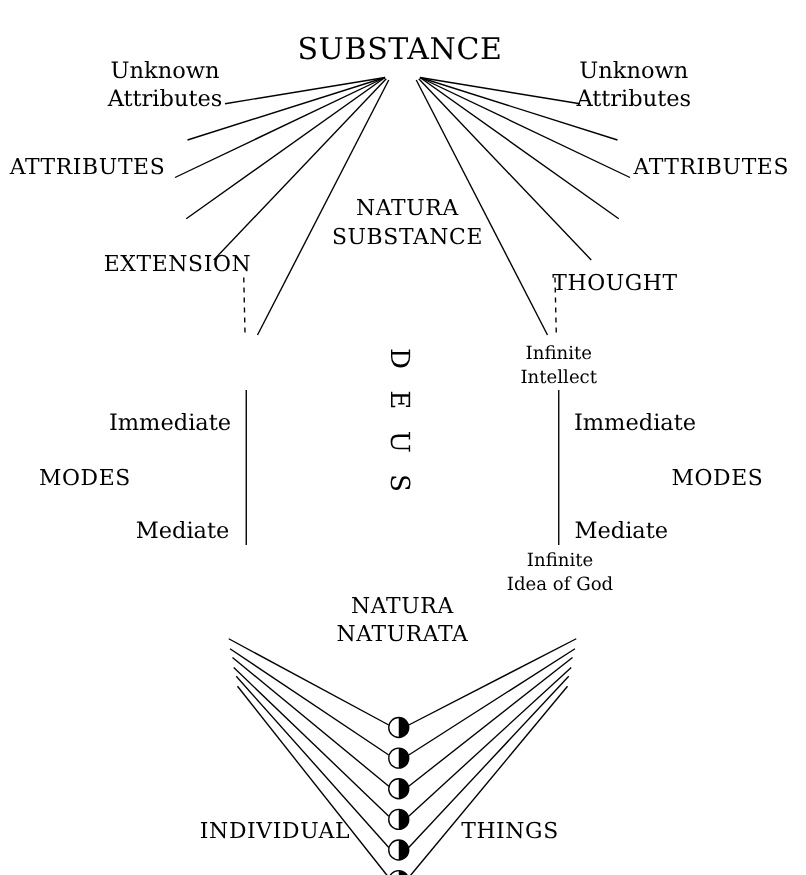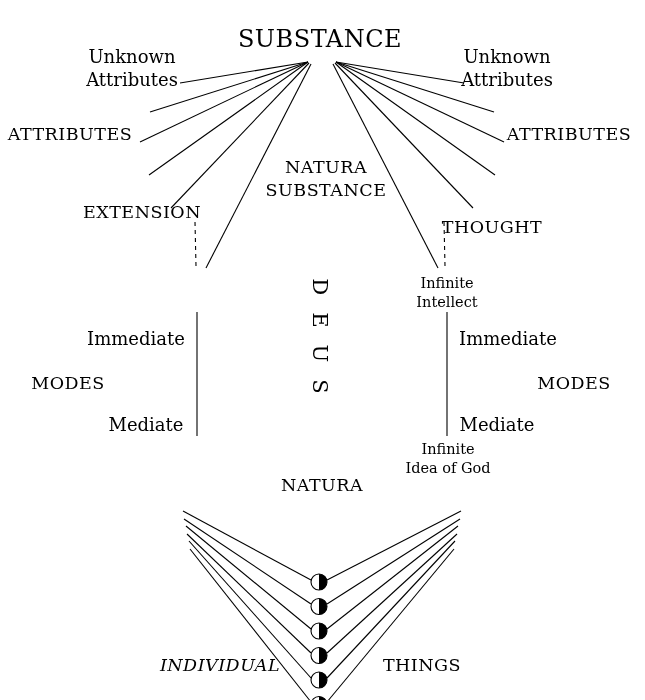--- a/index.html
+++ b/index.html
@@ -176,19 +176,20 @@
   <div class="label md" style="left:497px; top:397px;">Mediate</div>
 
 
   <div class="label sm" style="left:448px; top:424px;">
     <span>Infinite</span>
     <span>Idea of God</span>
   </div>
 
   <div class="label lg" style="left:322px; top:458px;">
     <span>NATURA</span>
+    <span>NATURATA</span>
   </div>
 
-  <div class="label lg" style="left:220px; top:638px;font-style:italic;">INDIVIDUAL</div>
+  <div class="label lg" style="left:220px; top:638px;">INDIVIDUAL</div>
 
-  <div class="label lg" style="left:422px; top:638px;text-align:right;">THINGS</div>
+  <div class="label lg" style="left:408px; top:638px;text-align:right;">THINGS</div>
 
 </div>
 
 </body></html>

